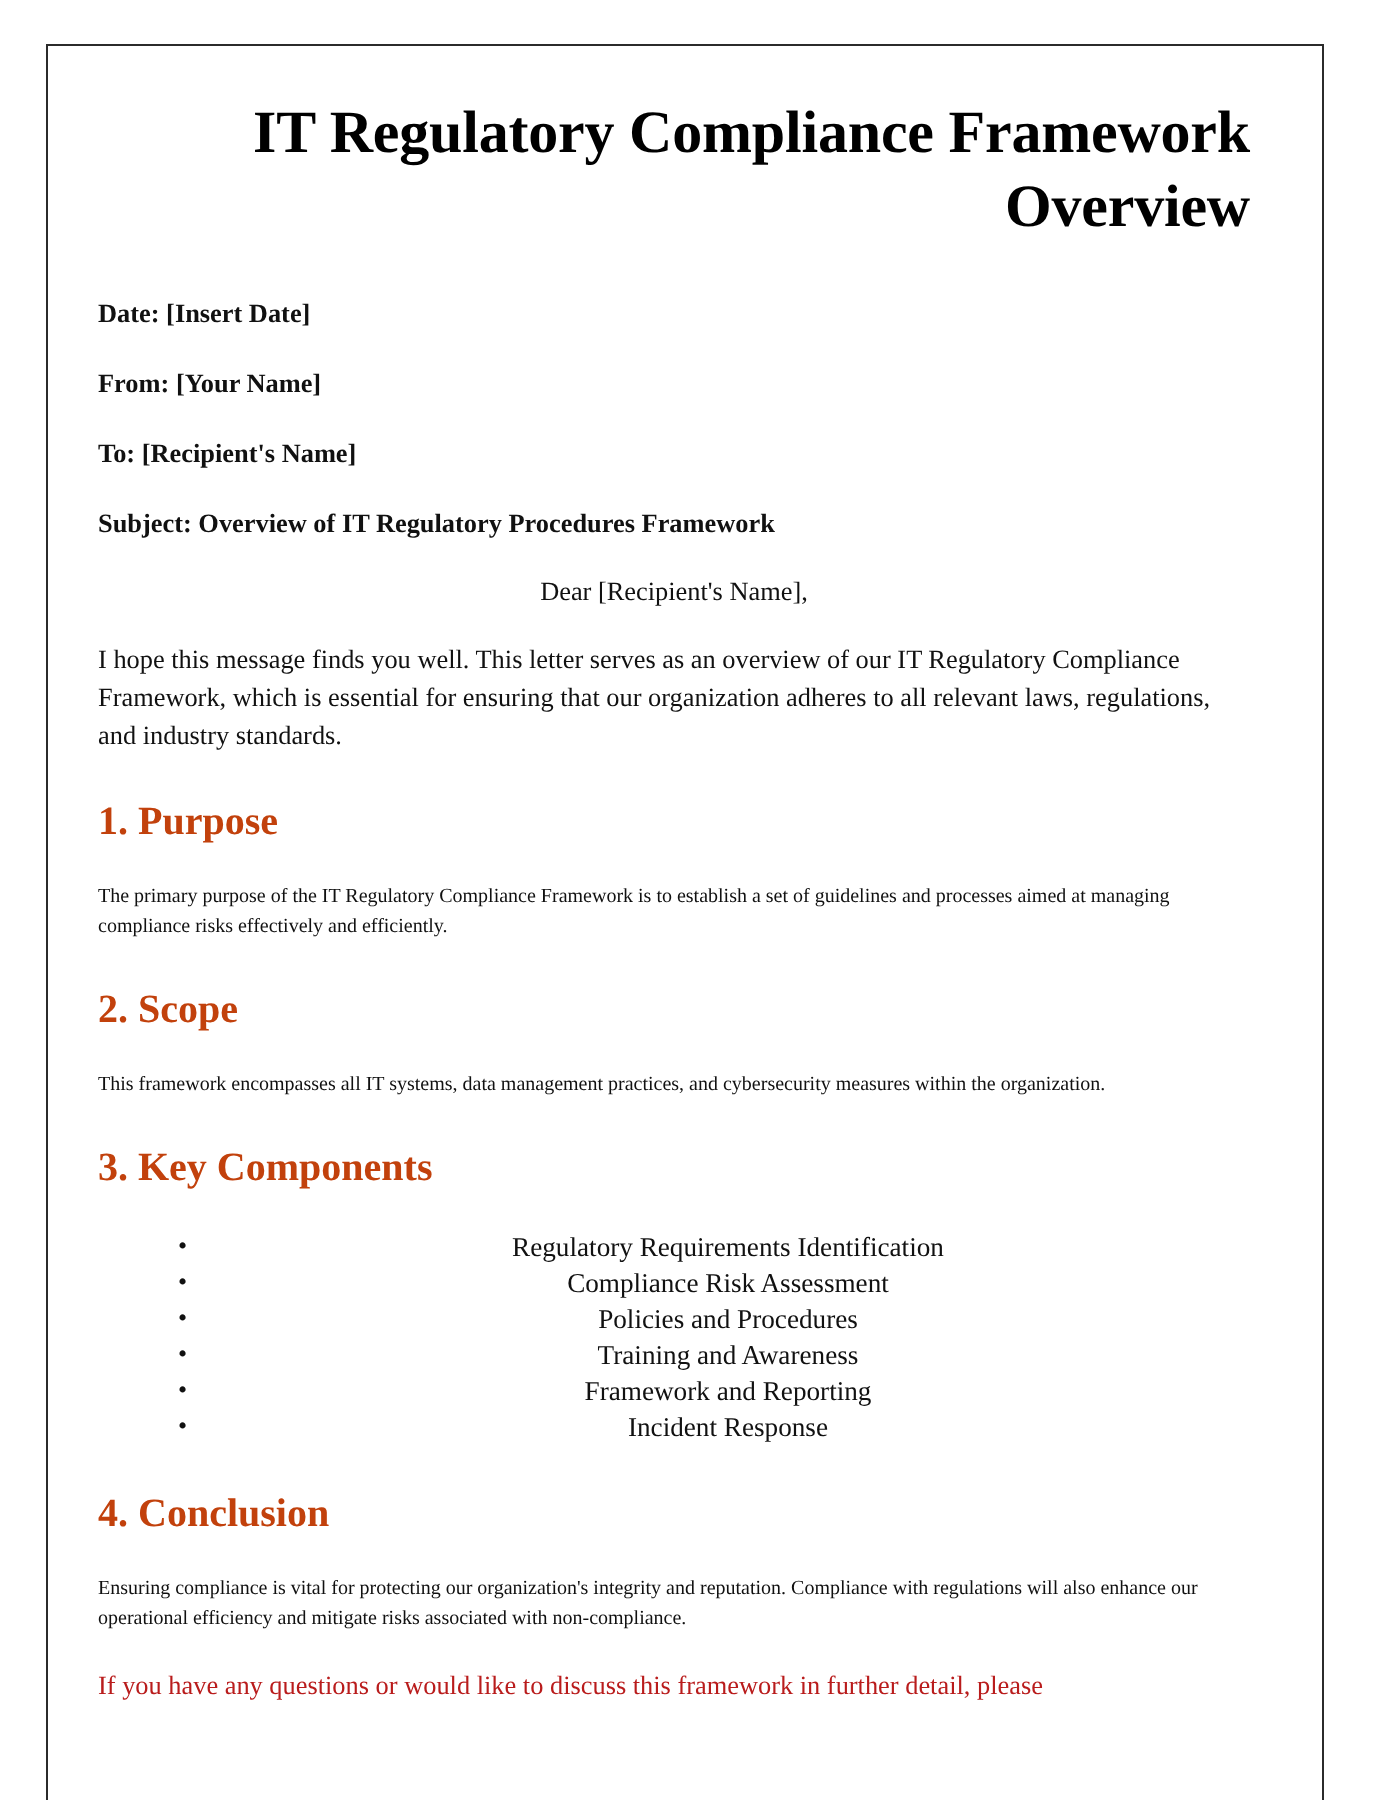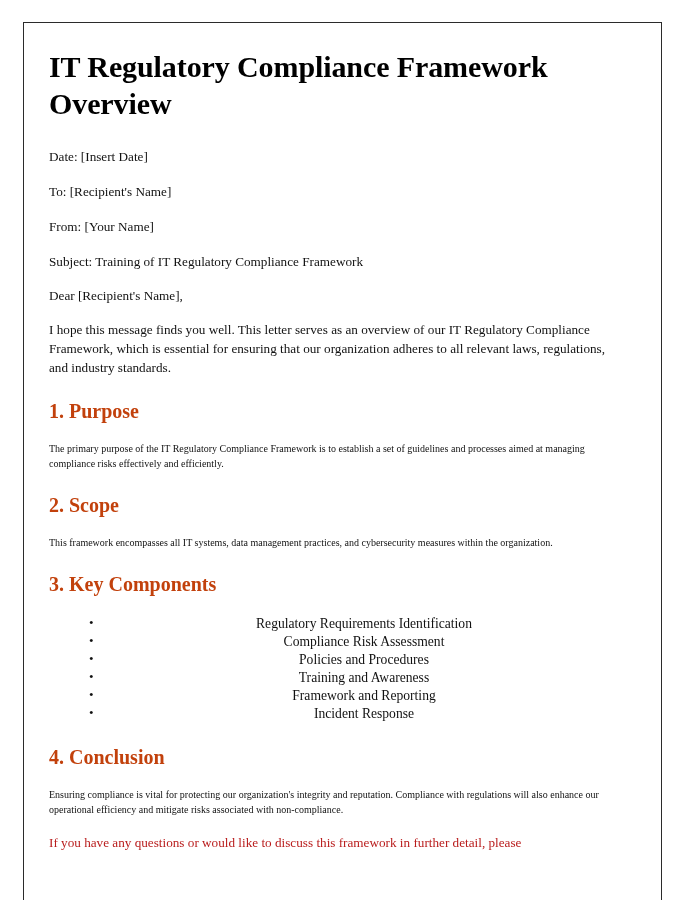--- a/index.html
+++ b/index.html
@@ -30,34 +30,37 @@
     padding: 26px 36px 0 25px;
   }
 
   .doc-title {
     font-size: 30px;
     font-weight: bold;
     line-height: 1.22;
     color: #000000;
     margin: 0 0 26px 0;
     letter-spacing: -0.1px;
+    text-align: right;
   }
 
   .meta-line {
     font-size: 13.2px;
     line-height: 1.35;
     color: #111111;
     margin: 0 0 17px 0;
+    font-weight: bold;
   }
 
   .salutation {
     font-size: 13.2px;
     line-height: 1.35;
     color: #111111;
     margin: 0 0 16px 0;
+    text-align: center;
   }
 
   .body-para {
     font-size: 13.2px;
     line-height: 1.42;
     color: #111111;
     margin: 0 0 6px 0;
     max-width: 580px;
   }
 
@@ -113,25 +116,25 @@
 </head>
 <body>
 
 <div class="page-sheet">
   <div class="page-body">
 
     <h1 class="doc-title">IT Regulatory Compliance Framework Overview</h1>
 
     <p class="meta-line">Date: [Insert Date]</p>
 
+    <p class="meta-line">From: [Your Name]</p>
+
     <p class="meta-line">To: [Recipient's Name]</p>
 
-    <p class="meta-line">From: [Your Name]</p>
-
-    <p class="meta-line">Subject: Training of IT Regulatory Compliance Framework</p>
+    <p class="meta-line">Subject: Overview of IT Regulatory Procedures Framework</p>
 
     <p class="salutation">Dear [Recipient's Name],</p>
 
     <p class="body-para">I hope this message finds you well. This letter serves as an overview of our IT Regulatory Compliance Framework, which is essential for ensuring that our organization adheres to all relevant laws, regulations, and industry standards.</p>
 
     <h2 class="section-heading">1. Purpose</h2>
     <p class="section-para">The primary purpose of the IT Regulatory Compliance Framework is to establish a set of guidelines and processes aimed at managing compliance risks effectively and efficiently.</p>
 
     <h2 class="section-heading">2. Scope</h2>
     <p class="section-para">This framework encompasses all IT systems, data management practices, and cybersecurity measures within the organization.</p>

